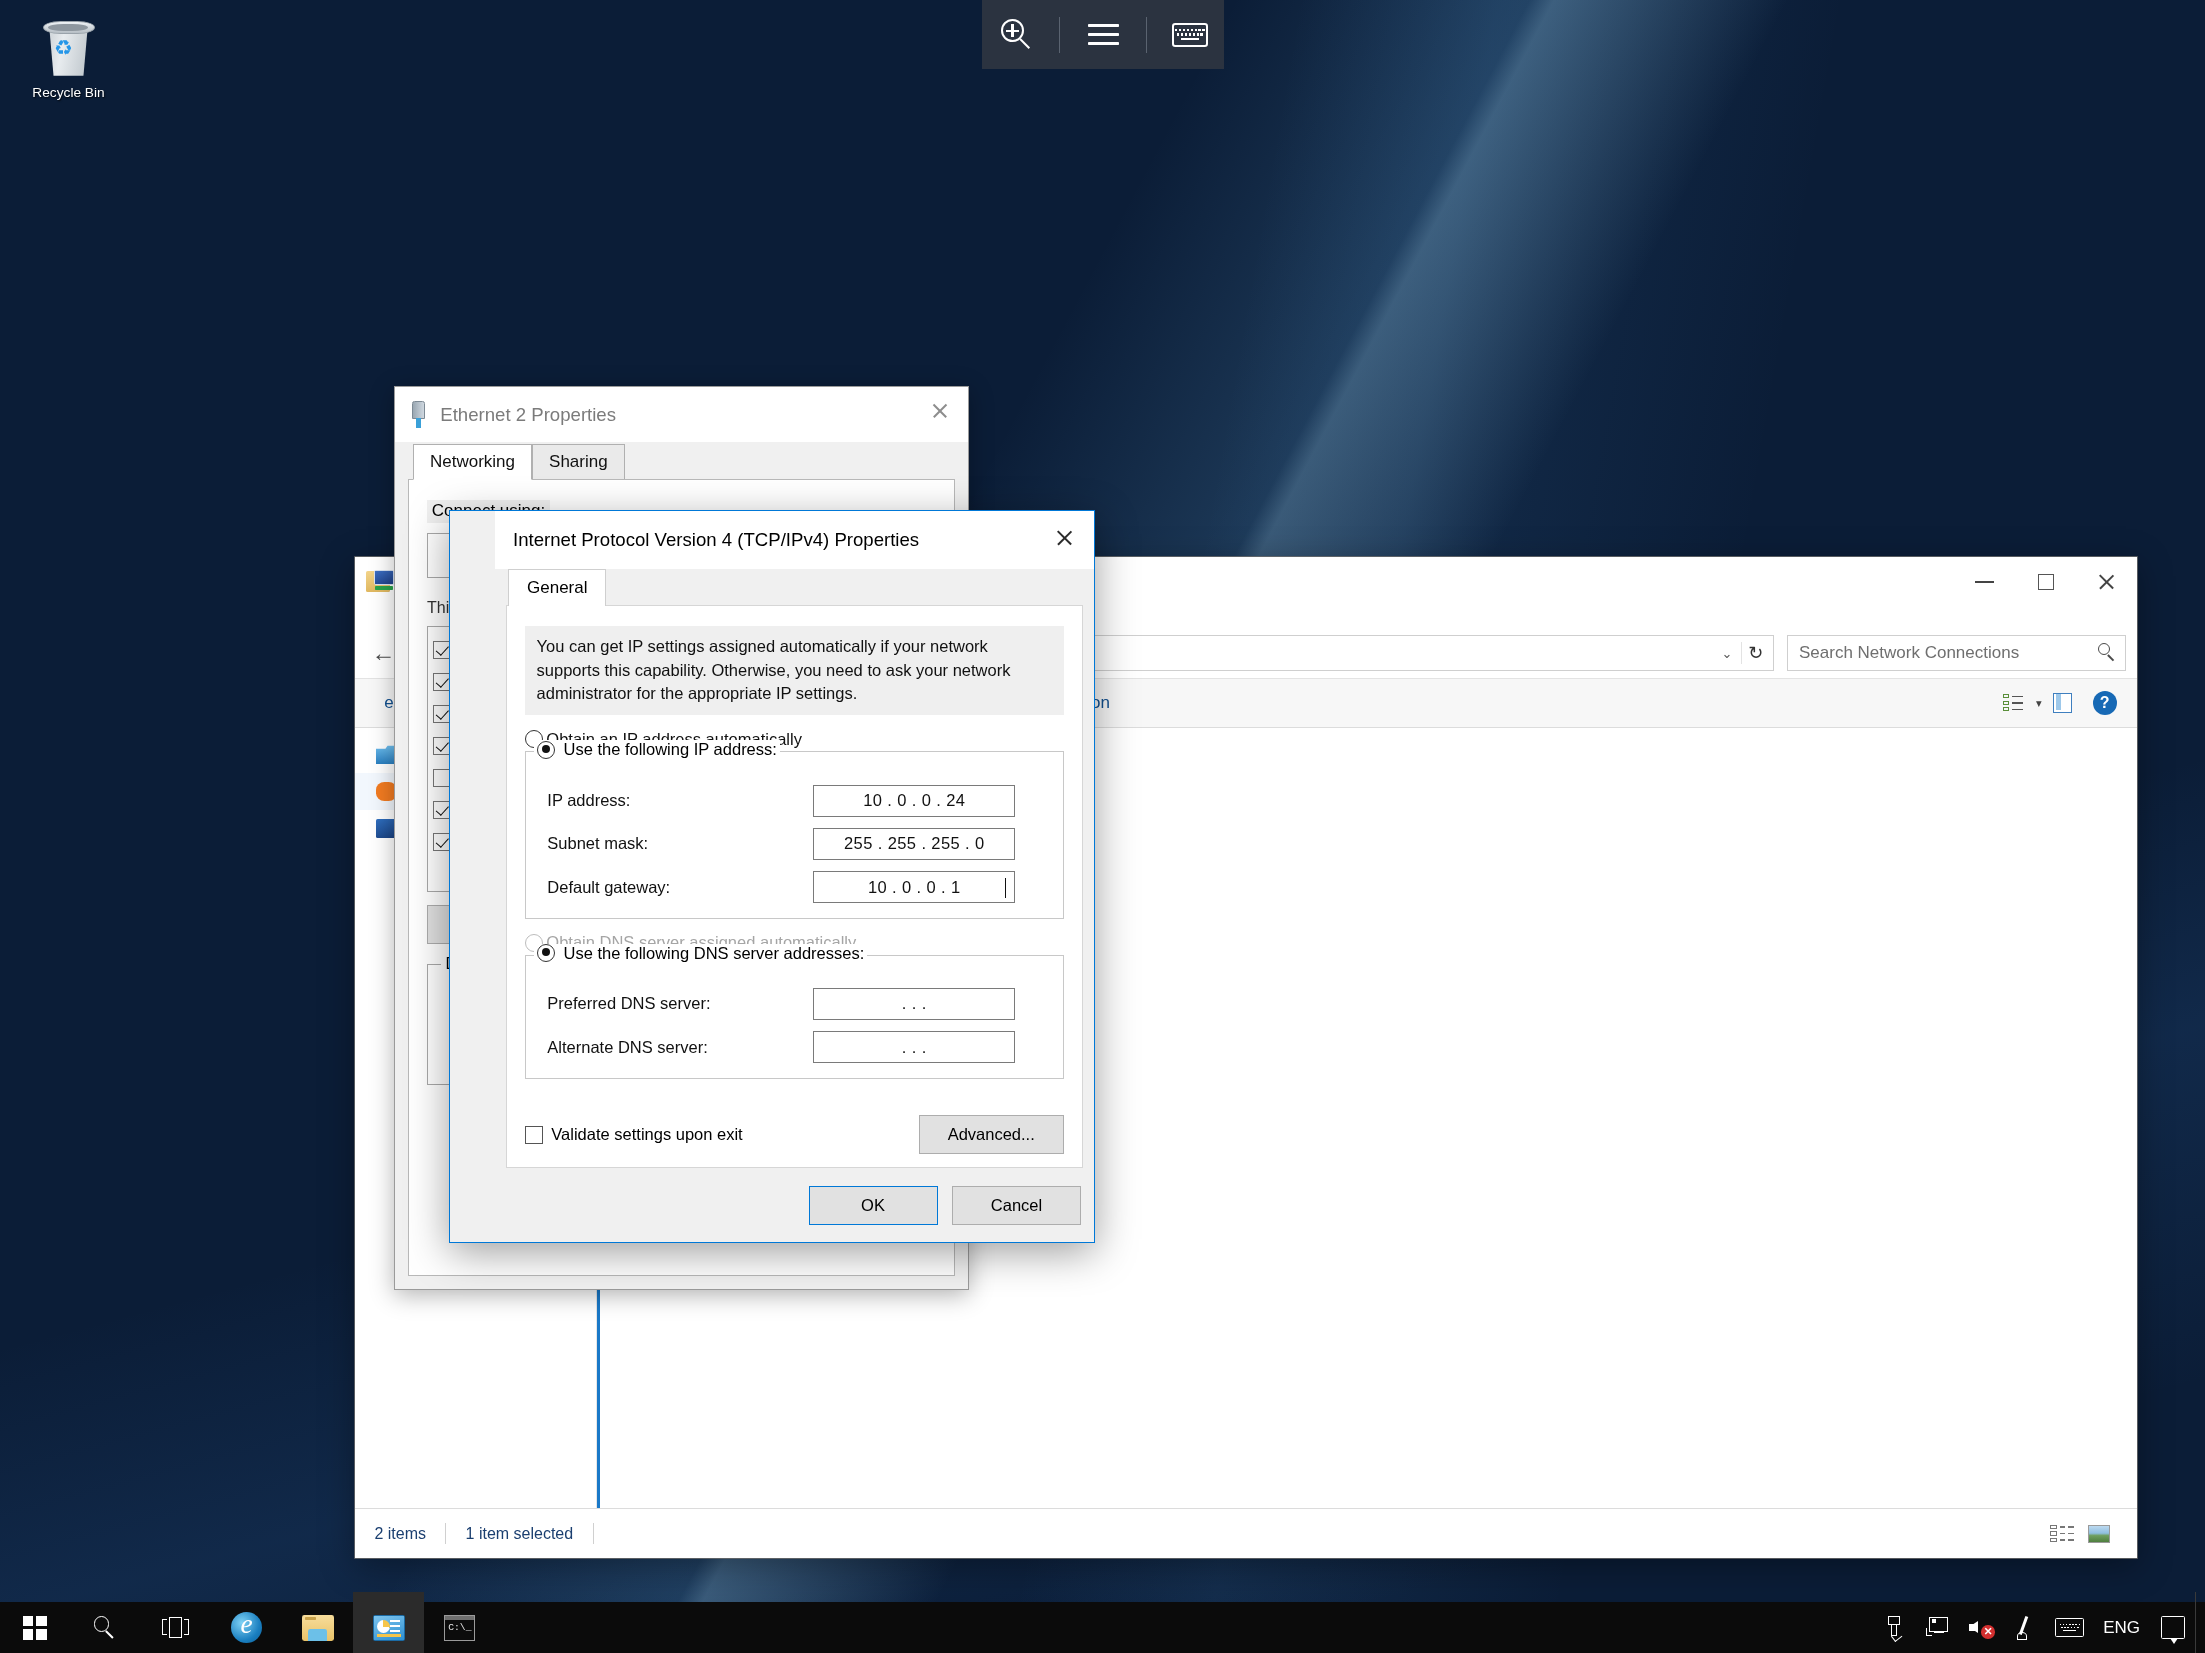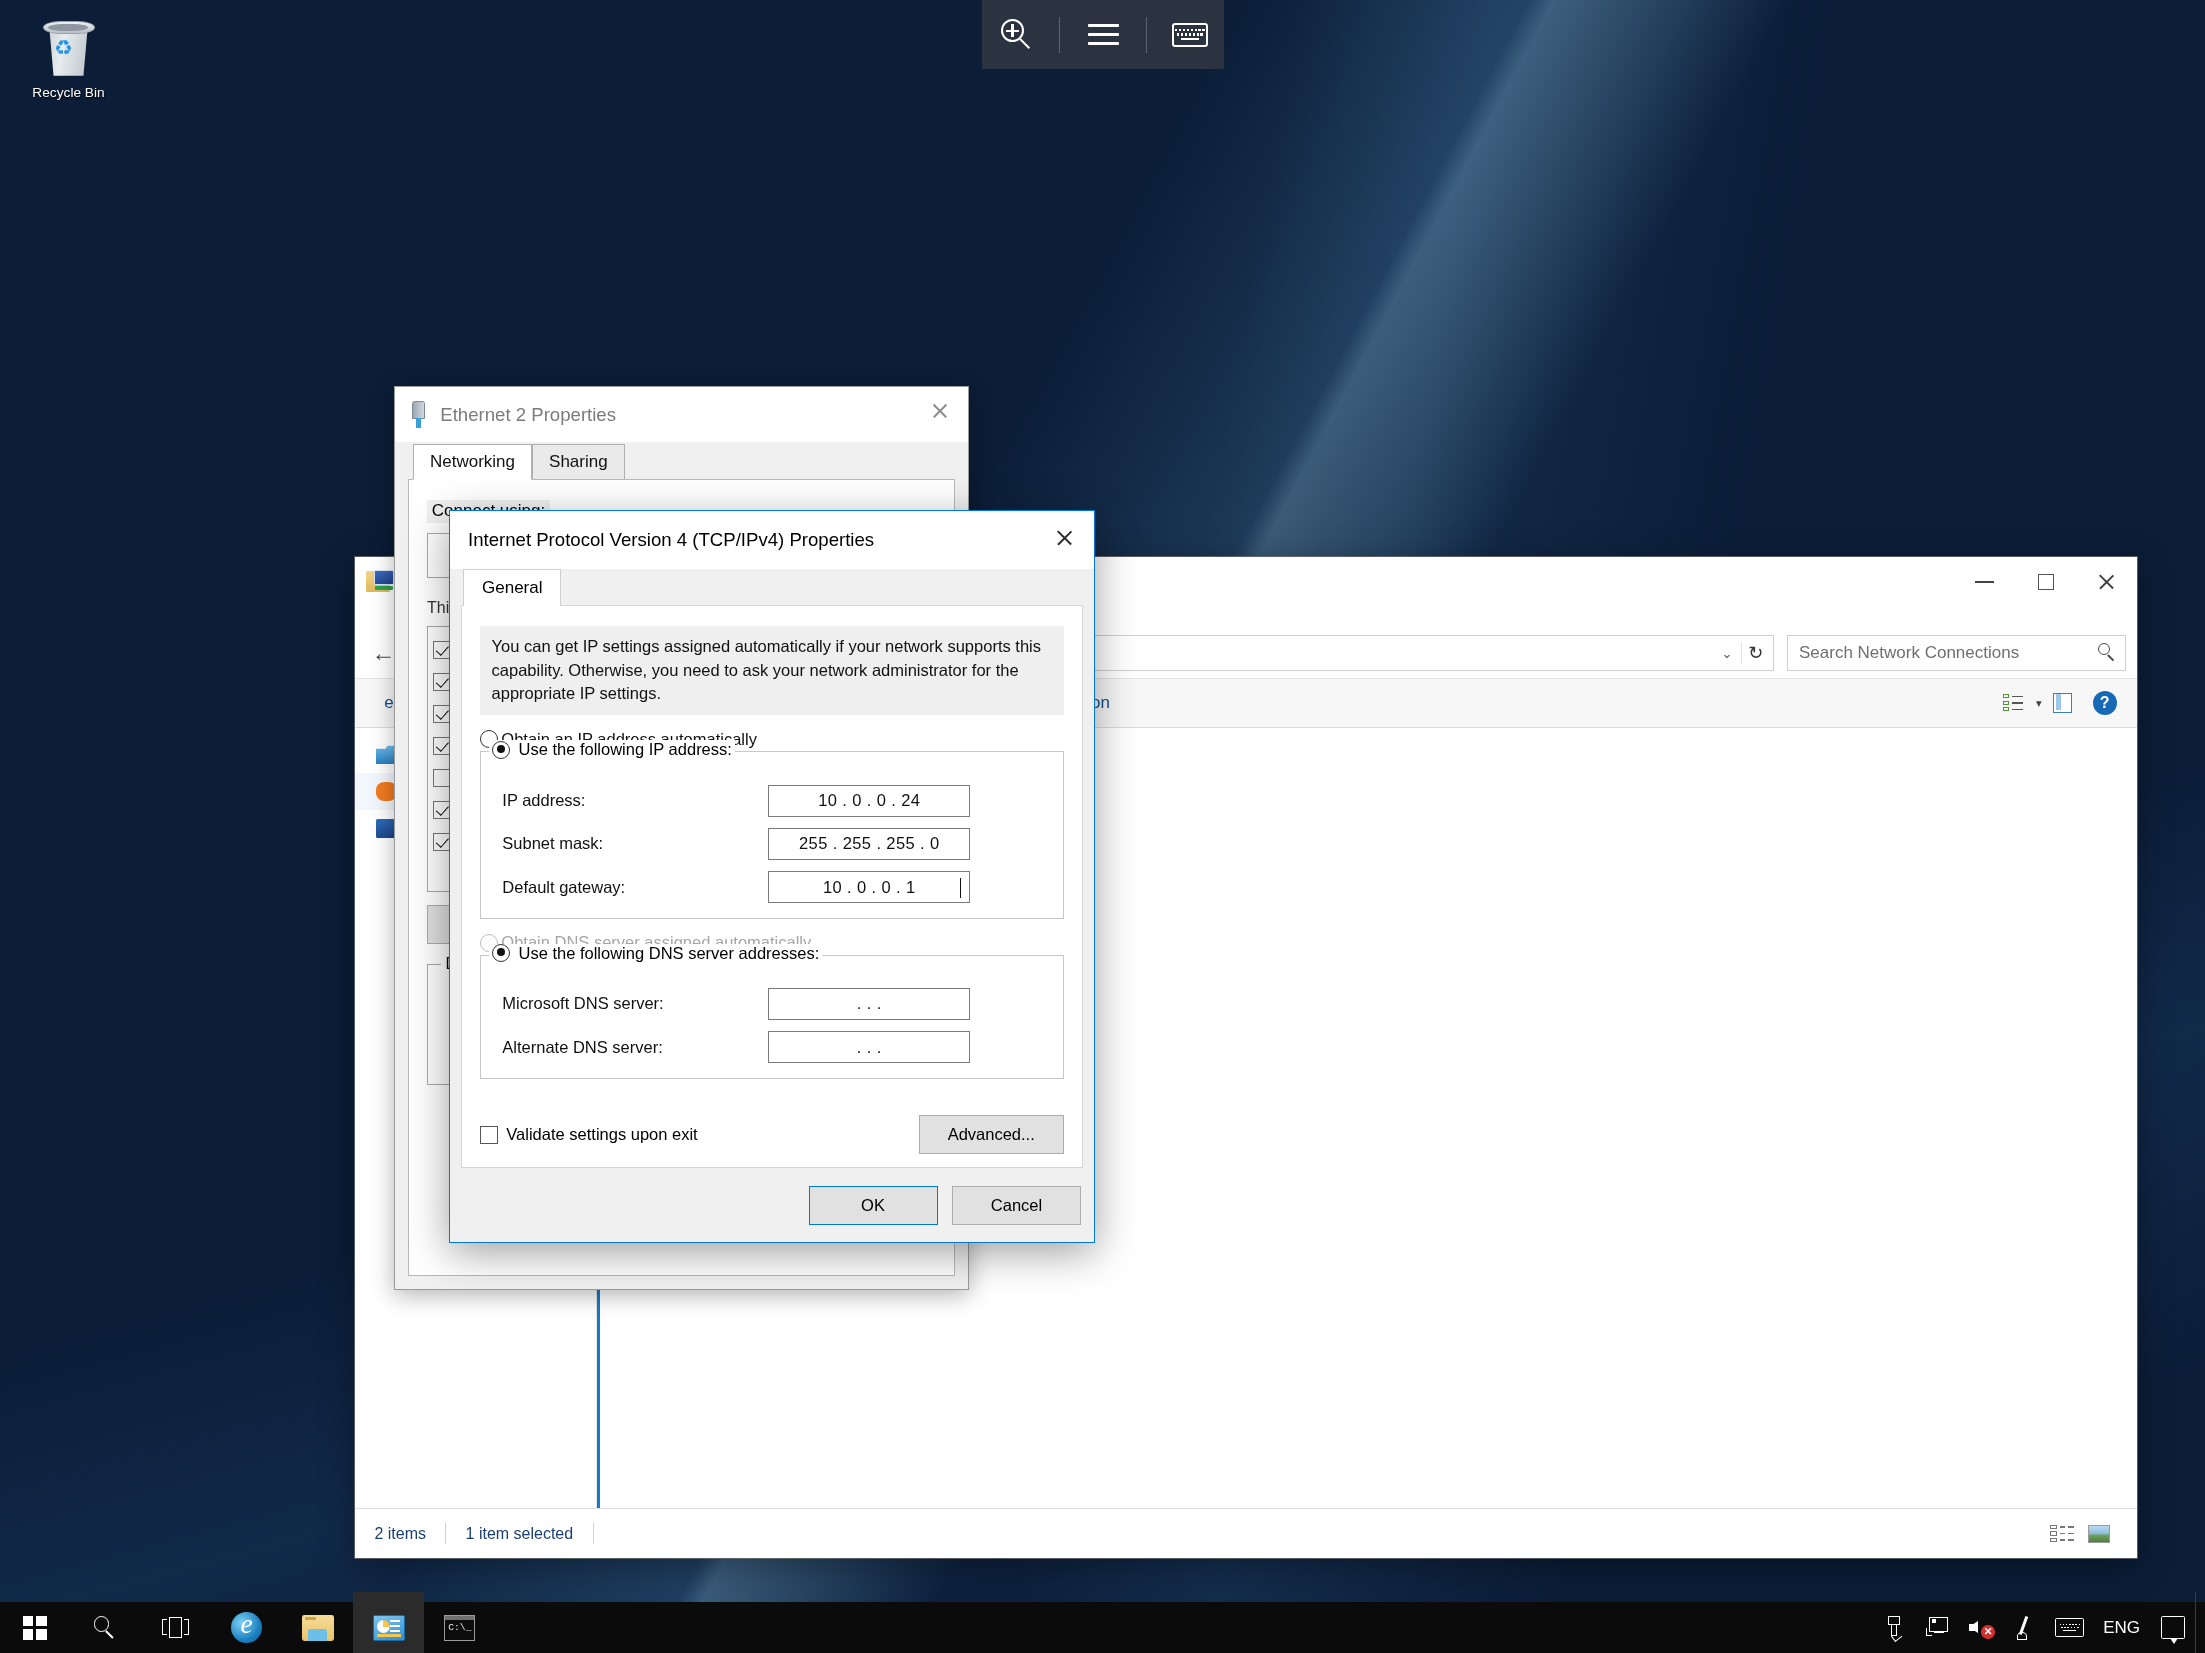--- a/index.html
+++ b/index.html
@@ -187,21 +187,21 @@
   .eth-btnrow{display:flex;gap:11.3px;margin-top:13px;}
   .eth-btn{width:121px;height:39px;background:#e1e1e1;border:0.8px solid #adadad;font-size:16px;display:flex;align-items:center;justify-content:center;}
   .eth-desc{border:0.8px solid #a9a9a9;margin-top:19.4px;height:121px;padding:8px;}
   .eth-desc-lbl{position:relative;top:-18px;left:4.8px;background:#fff;display:inline-block;padding:0 4.8px;font-size:16px;}
 
   
   #ipv4-dialog {
     position:absolute; left: 449px; top: 510px; width: 646px; height: 733px;
     background:#f0f0f0; border:1.6px solid #0078d7; z-index:40;
     box-shadow: 0 9.7px 39px rgba(0,0,0,.38);
-    display:flex;flex-direction:column;
+    display:flex;flex-direction:column;padding-left:45px;
   }
   .ip-titlebar{height:58px;background:#fff;display:flex;align-items:center;padding-left:18px;position:relative;flex:0 0 auto;}
   .ip-title{font-size:18.6px;color:#000;}
   .ip-close{position:absolute;right:1.6px;top:1.6px;width:55px;height:50px;display:flex;align-items:center;justify-content:center;}
   .ip-close span{position:relative;width:19.4px;height:19.4px;}
   .ip-close span::before,.ip-close span::after{content:"";position:absolute;left:0;top:9px;width:19.4px;height:1.6px;background:#2b2b2b;}
   .ip-close span::before{transform:rotate(45deg);}.ip-close span::after{transform:rotate(-45deg);}
   .ip-tabs{display:flex;padding-left:13px;flex:0 0 auto;}
   .ip-tab{padding:8px 18px;font-size:17px;background:#fff;border:0.8px solid #cfcfcf;border-bottom:none;position:relative;z-index:2;}
   .ip-panel{flex:1;margin:0 11.3px 0;background:#fff;border:0.8px solid #d6d6d6;margin-top:-0.8px;padding:19.4px 18px 13px;display:flex;flex-direction:column;}
@@ -558,21 +558,21 @@
       <span>Obtain DNS server assigned automatically</span>
     </div>
 
     <div style="height:13px"></div>
     <div class="fieldset">
       <div class="fs-legend">
         <span class="radio on"></span>
         <span>Use the following DNS server addresses:</span>
       </div>
       <div class="field-row">
-        <span class="field-label">Microsoft DNS server:</span>
+        <span class="field-label">Preferred DNS server:</span>
         <span class="ip-input">.   .   .</span>
       </div>
       <div class="field-row">
         <span class="field-label">Alternate DNS server:</span>
         <span class="ip-input">.   .   .</span>
       </div>
     </div>
 
     <div class="ip-bottom">
       <span class="vcheck">

